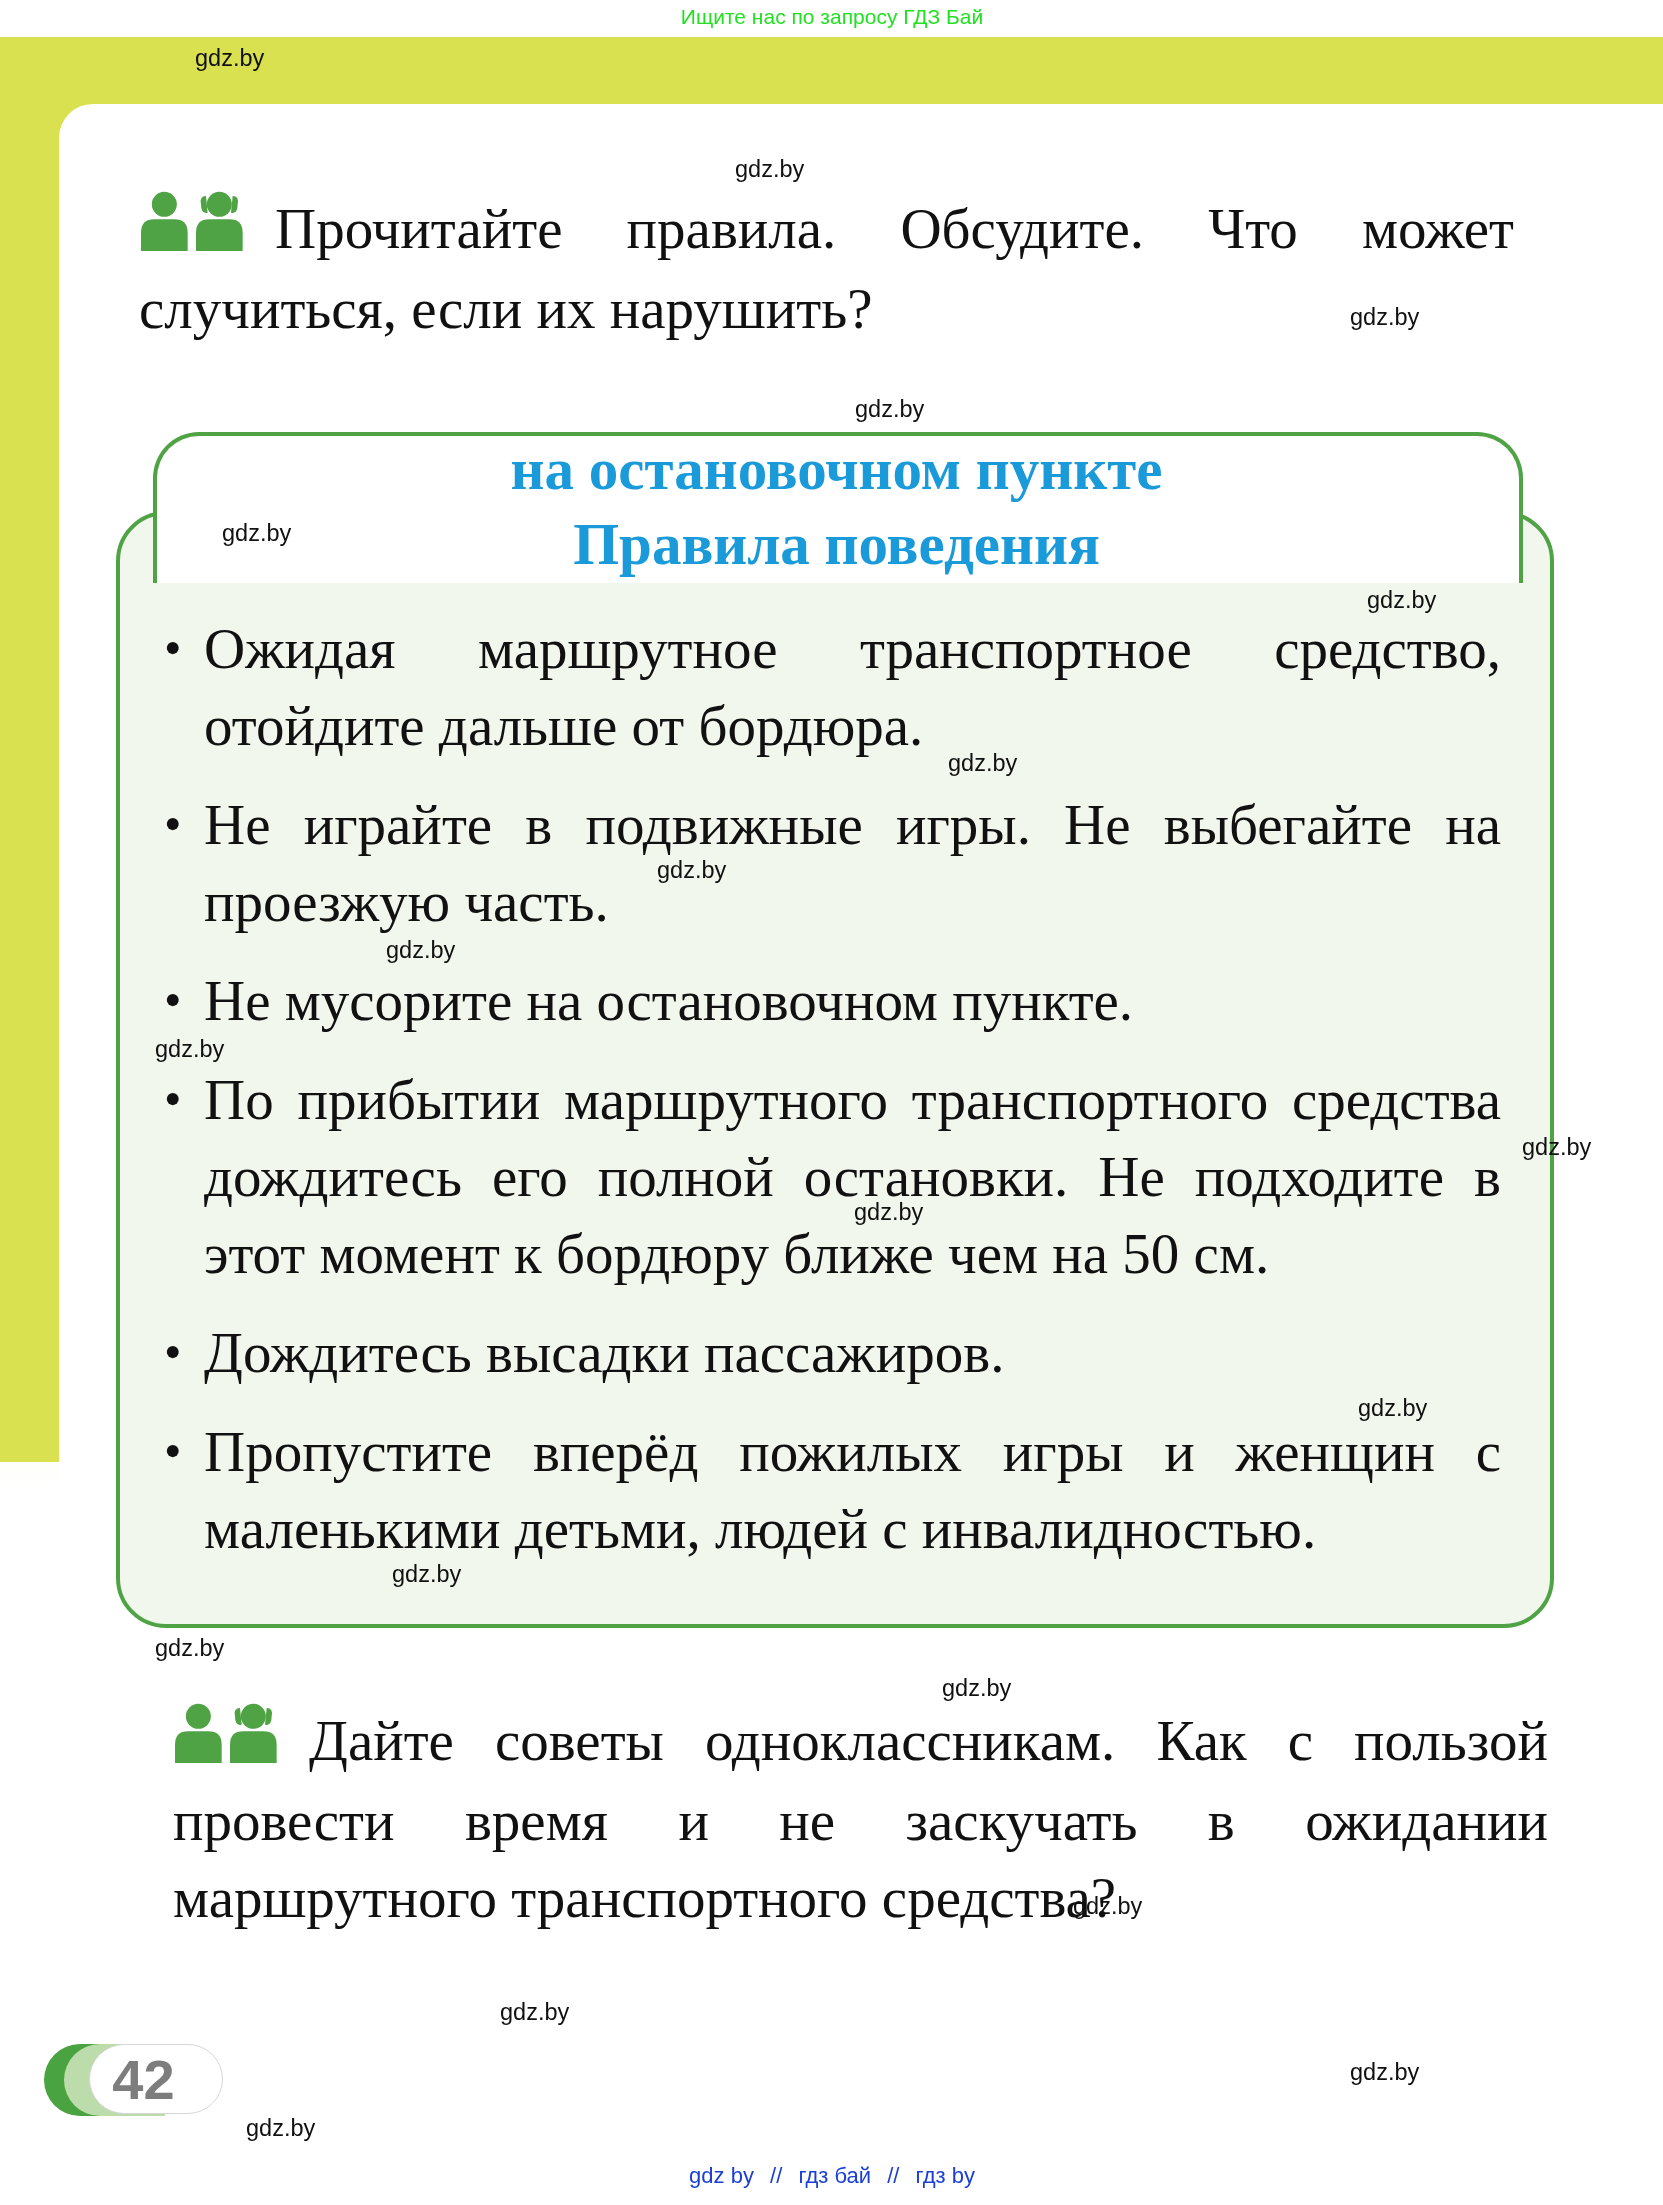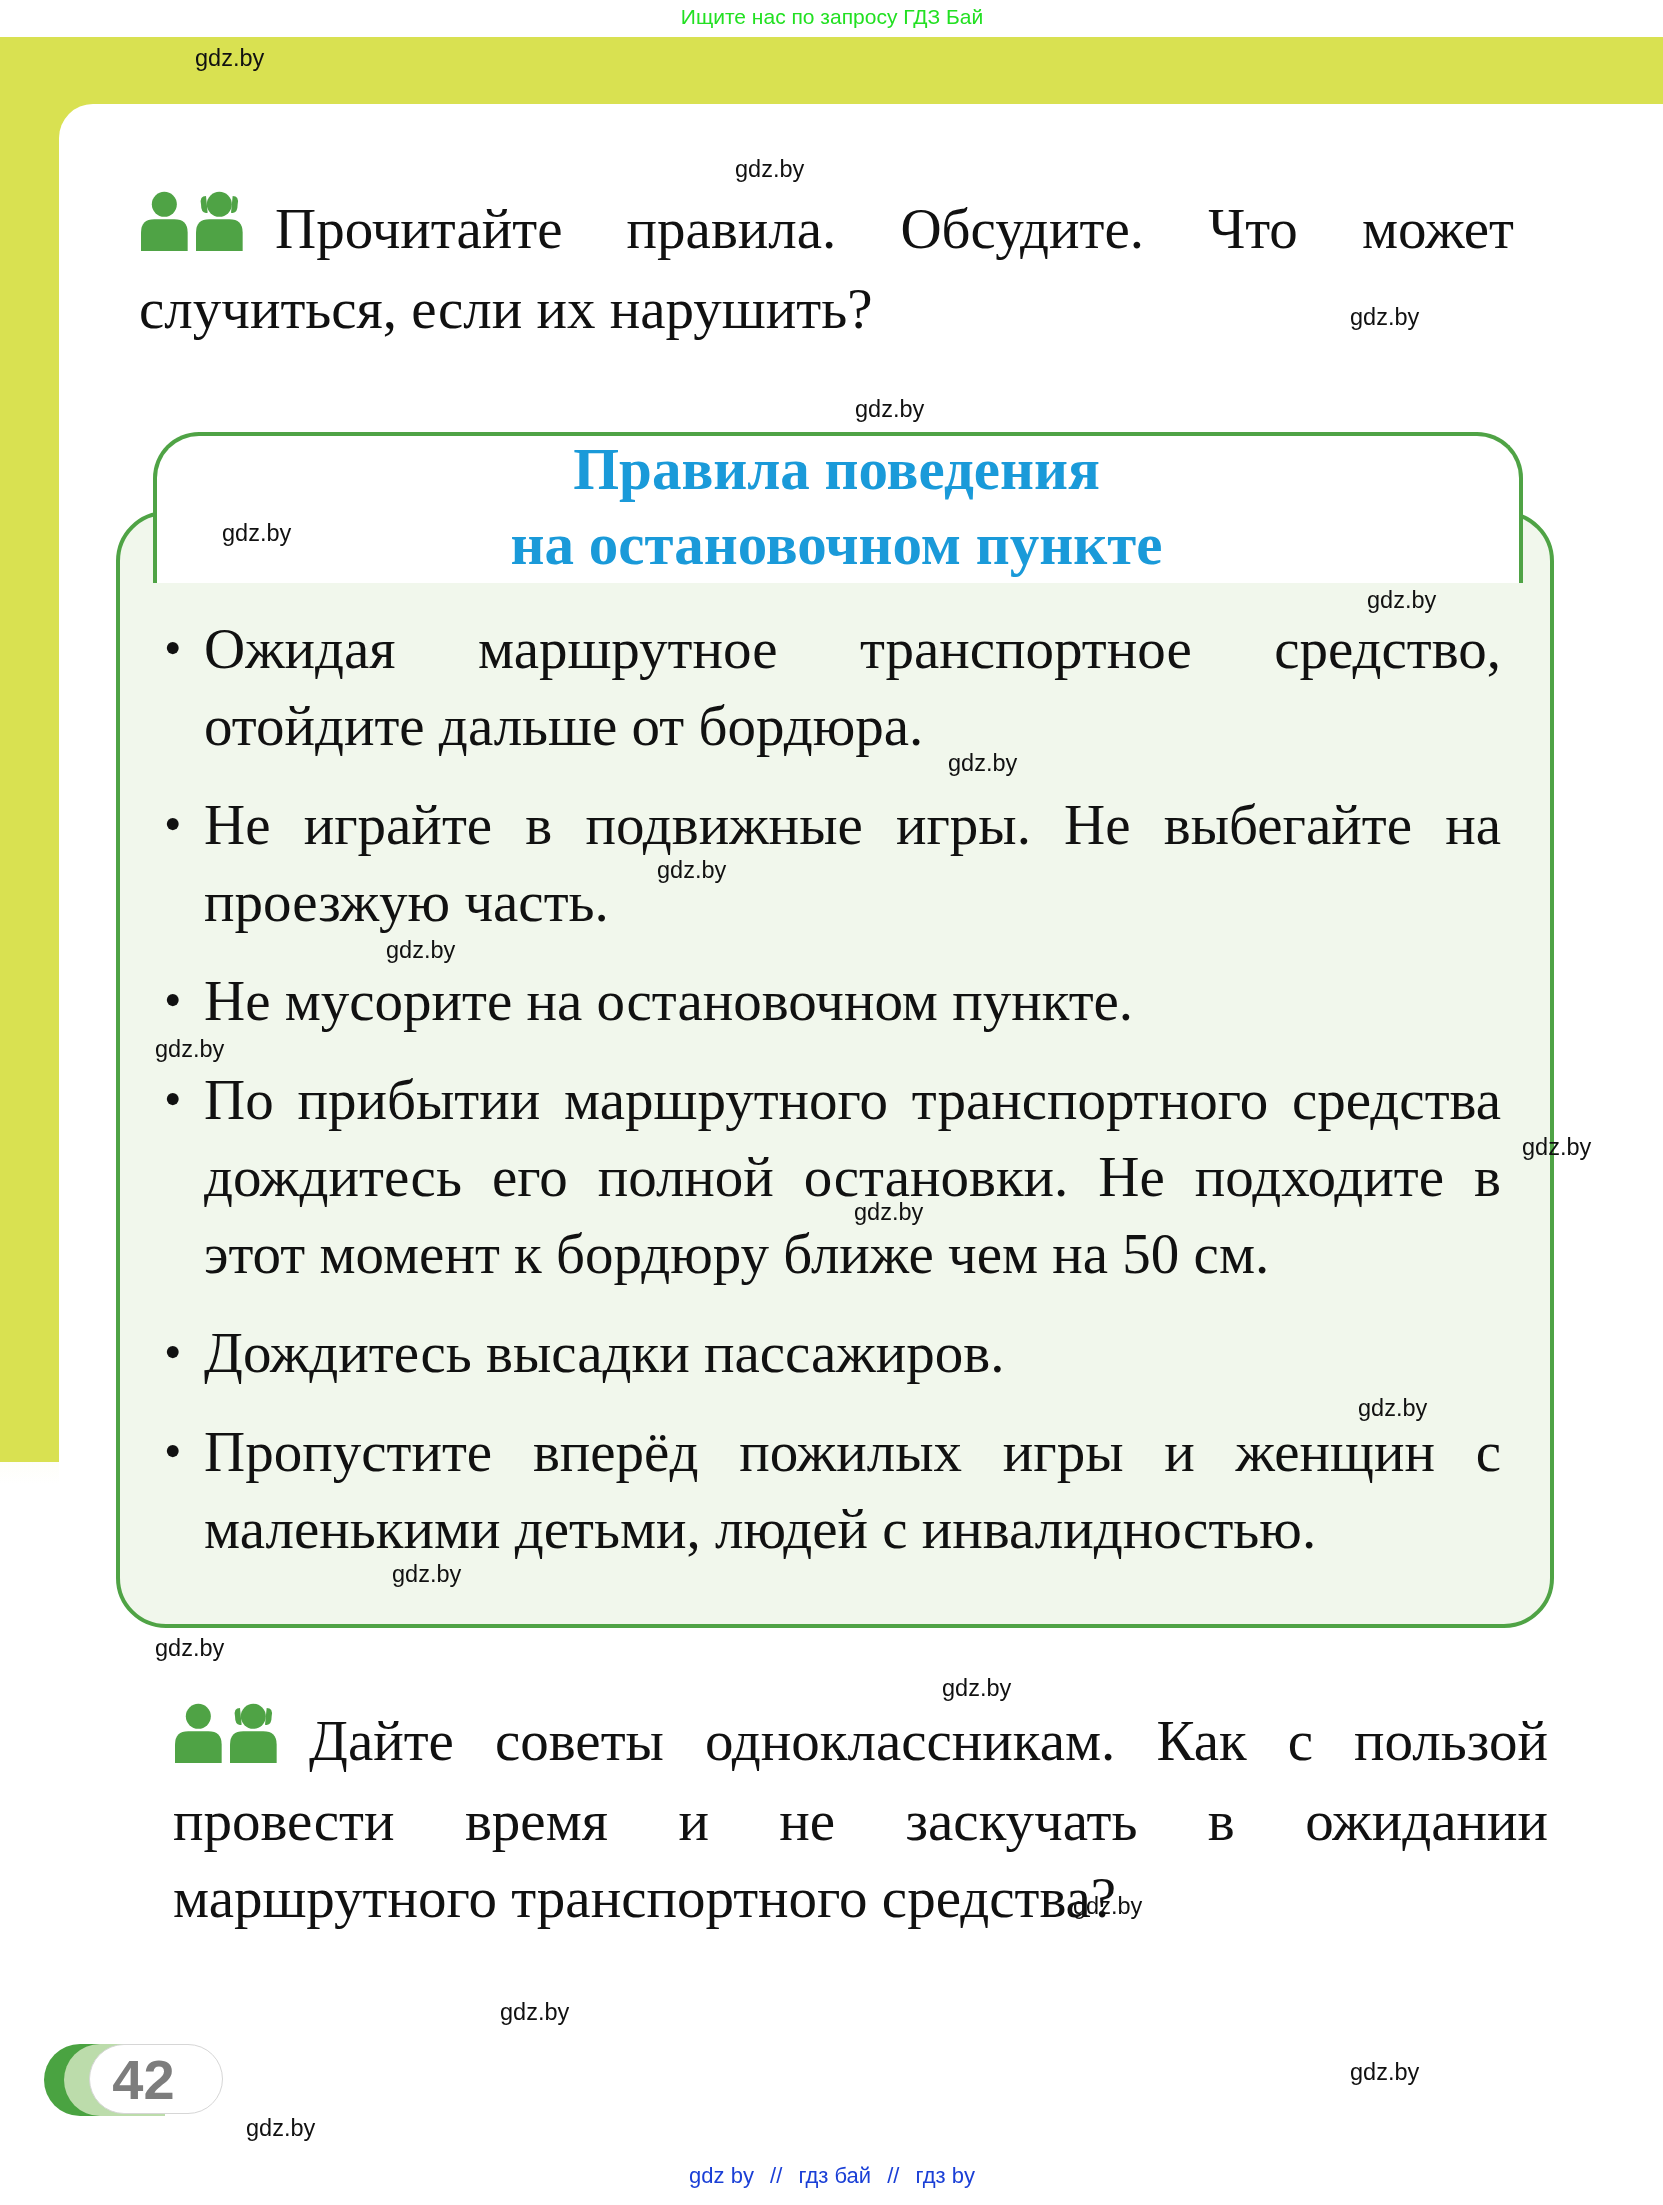--- a/index.html
+++ b/index.html
@@ -113,22 +113,22 @@
       <path d="M118 16 Q120 6 112 6 L110 26 Q118 28 118 16 Z" fill="#4fa345"></path>
       <path d="M68 72 V50 Q68 34 84 34 H108 Q124 34 124 50 V72 Z" fill="#4fa345"></path>
     </svg>
   </span><span>Прочитайте правила. Обсудите. Что может случиться, если их нарушить?</span>
 </div>
 
 <div class="rules-box"></div>
 <div class="rules-header"></div>
 <div class="rules-header-fill"></div>
 <div class="rules-title">
+  <div>на остановочном пункте</div>
   <div>Правила поведения</div>
-  <div>на остановочном пункте</div>
 </div>
 
 <ul class="rules-list">
   <li><span class="bullet">•</span><span>Ожидая маршрутное транспортное средство, отойдите дальше от бордюра.</span></li>
   <li><span class="bullet">•</span><span>Не играйте в подвижные игры. Не выбегайте на проезжую часть.</span></li>
   <li><span class="bullet">•</span><span>Не мусорите на остановочном пункте.</span></li>
   <li><span class="bullet">•</span><span>По прибытии маршрутного транспортного средства дождитесь его полной остановки. Не подходите в этот момент к бордюру ближе чем на 50 см.</span></li>
   <li><span class="bullet">•</span><span>Дождитесь высадки пассажиров.</span></li>
   <li><span class="bullet">•</span><span>Пропустите вперёд пожилых игры и женщин с маленькими детьми, людей с инвалидностью.</span></li>
 </ul>

